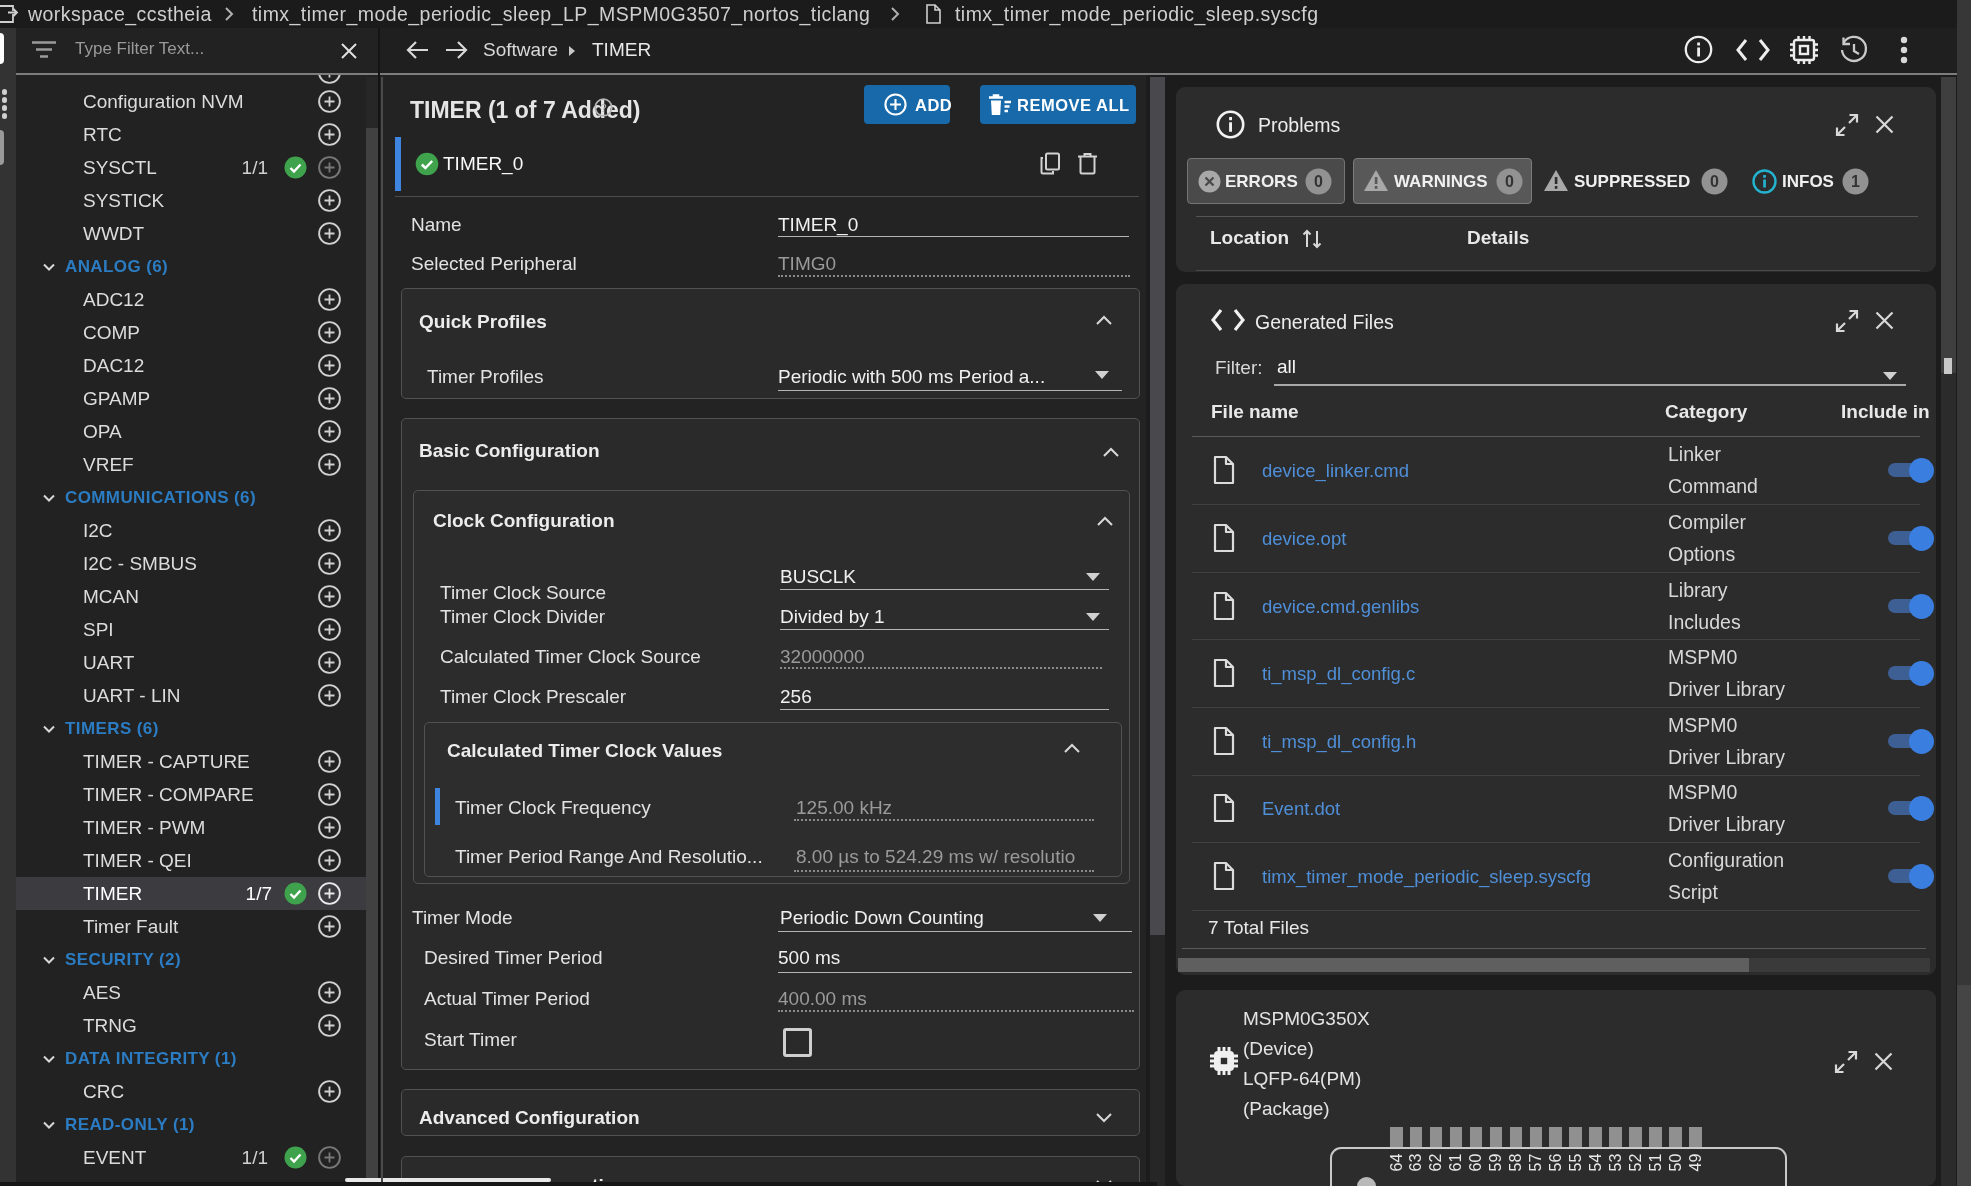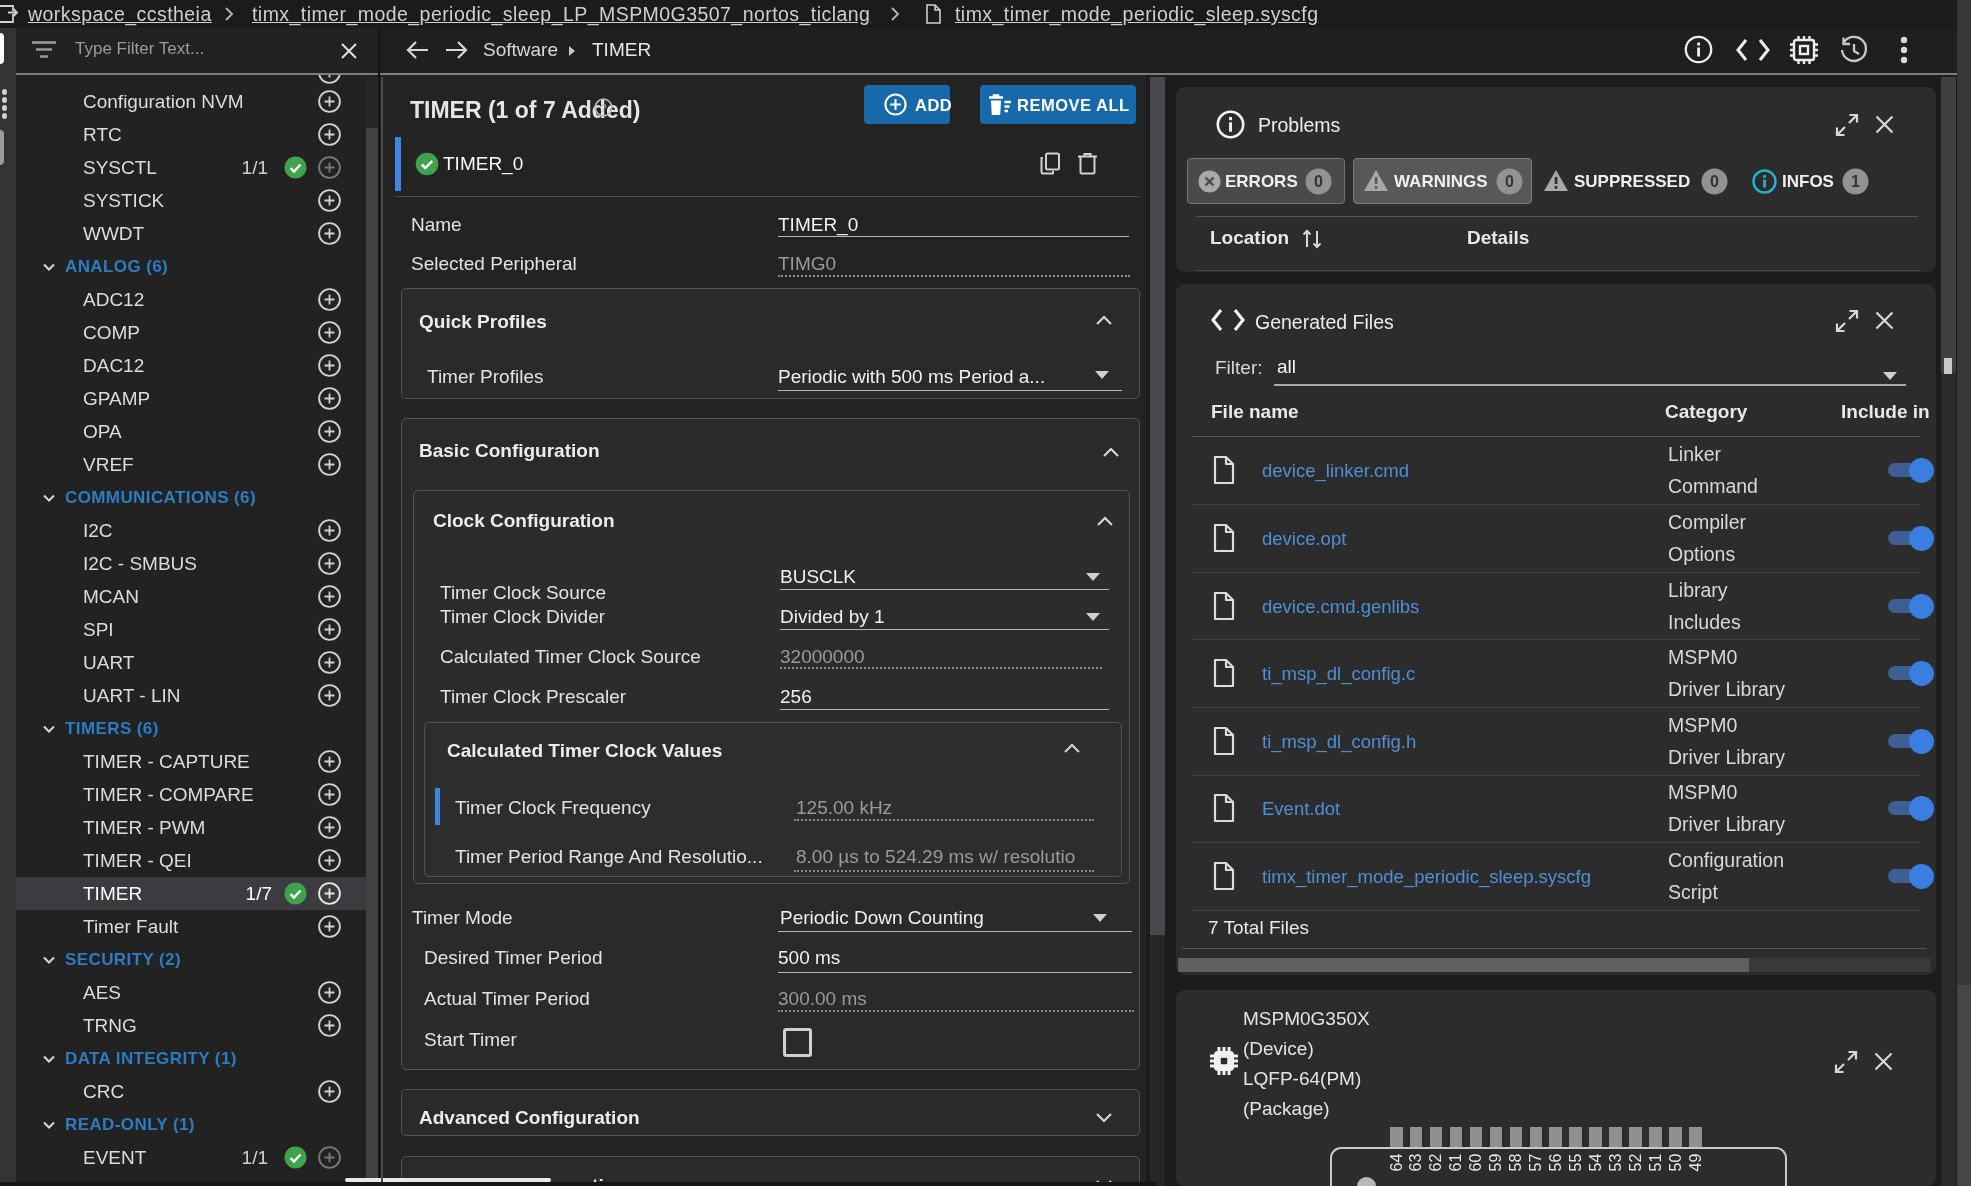--- a/index.html
+++ b/index.html
@@ -2,21 +2,21 @@
 <html><head>
 <meta charset="utf-8">
 <style>
 *{margin:0;padding:0;box-sizing:border-box;}
 html,body{width:1971px;height:1186px;overflow:hidden;background:#1c1c1c;
   font-family:"Liberation Sans",sans-serif;-webkit-font-smoothing:antialiased;}
 .abs{position:absolute;}
 #page{position:relative;width:1971px;height:1186px;overflow:hidden;}
 
 #topbar{left:0;top:0;width:1957px;height:28px;background:#1b1b1b;color:#cfcfcf;font-size:19.5px;letter-spacing:0.45px;}
-#topbar .bc{position:absolute;top:3px;white-space:nowrap;text-decoration:underline;}
+#topbar .bc{position:absolute;top:3px;white-space:nowrap;}
 
 #leftstrip{left:0;top:28px;width:16px;height:1158px;background:#333333;}
 
 #sidebar{left:16px;top:28px;width:362px;height:1158px;background:#222222;overflow:hidden;}
 .srow{position:absolute;left:0;width:346px;height:33px;line-height:33px;color:#dcdcdc;font-size:19px;}
 .srow .lbl{position:absolute;left:67px;top:0;}
 .srow .glbl{position:absolute;left:49px;top:0;color:#2b7cc2;font-weight:bold;font-size:17px;letter-spacing:0.4px;}
 .srow .cnt{position:absolute;right:94px;top:0;color:#d0d0d0;}
 .plus{position:absolute;left:302px;top:5px;width:23px;height:23px;}
 .chk{position:absolute;left:268px;top:5px;width:23px;height:23px;}
@@ -478,21 +478,21 @@
     <span class="lab" style="left:32px;top:832px;">Timer Mode</span>
     <span class="val" style="left:400px;top:832px;position:absolute;font-size:19px;">Periodic Down Counting</span>
     <svg class="abs" style="left:712px;top:838px" width="16" height="10" viewBox="0 0 16 10">
         <path d="M1 1 L8 9 L15 1 Z" fill="#d0d0d0"></path>
       </svg>
     <div class="ul" style="top:856px;width:354px;"></div>
     <span class="lab" style="left:44px;top:872px;">Desired Timer Period</span>
     <span class="val" style="top:872px;">500 ms</span>
     <div class="ul" style="top:897px;width:354px;"></div>
     <span class="lab" style="left:44px;top:913px;">Actual Timer Period</span>
-    <span class="valg" style="top:913px;">300.00 ms</span>
+    <span class="valg" style="top:913px;">400.00 ms</span>
     <div class="uld" style="top:935px;width:356px;"></div>
     <span class="lab" style="left:44px;top:954px;">Start Timer</span>
     <div class="abs" style="left:403px;top:953px;width:29px;height:29px;border:3px solid #cfcfcf;border-radius:3px;"></div>
 
     <div class="card" style="left:21px;top:1014px;width:739px;height:47px;"></div>
     <span class="ctitle" style="left:39px;top:1032px;">Advanced Configuration</span>
     <svg class="abs" style="left:715px;top:1037px" width="18" height="12" viewBox="0 0 18 12">
         <path d="M2 2 L9 9 L16 2" stroke="#d8d8d8" stroke-width="2" fill="none"></path>
       </svg>
 

